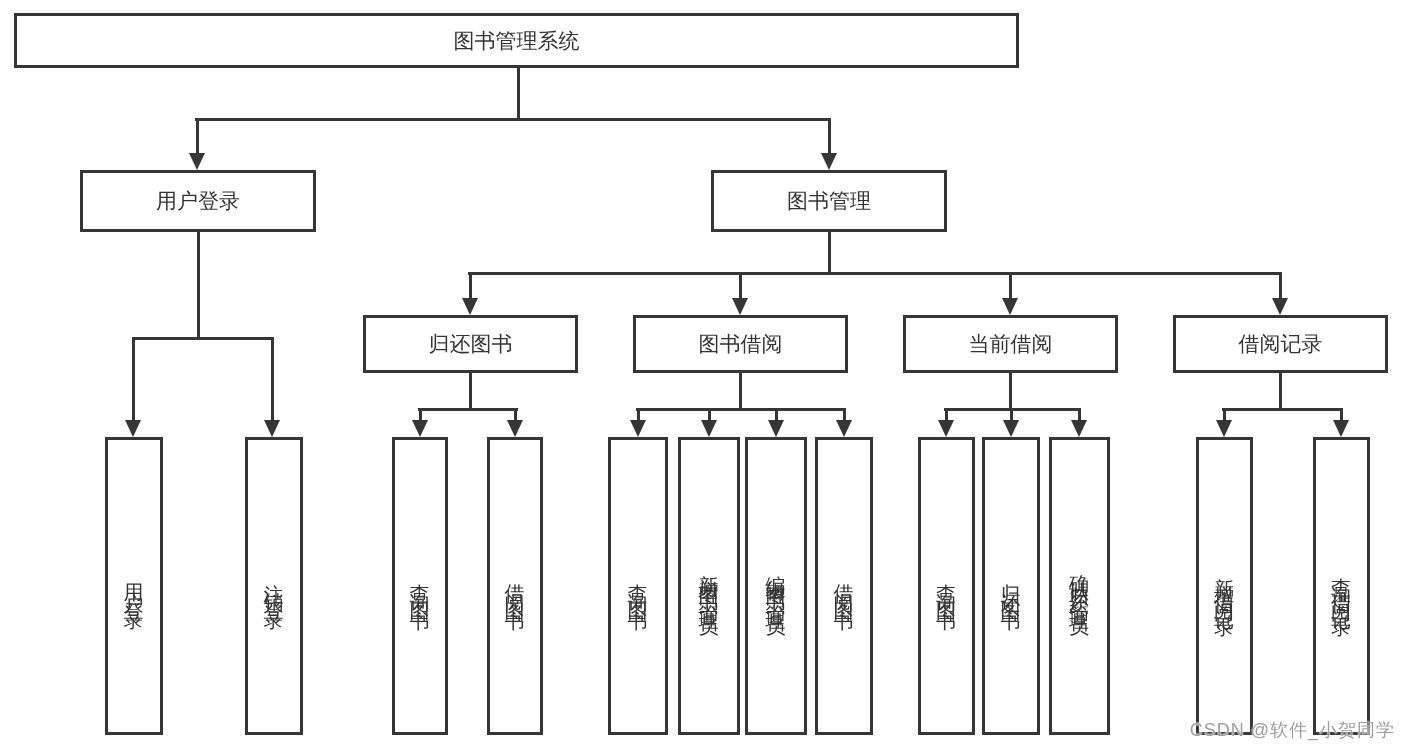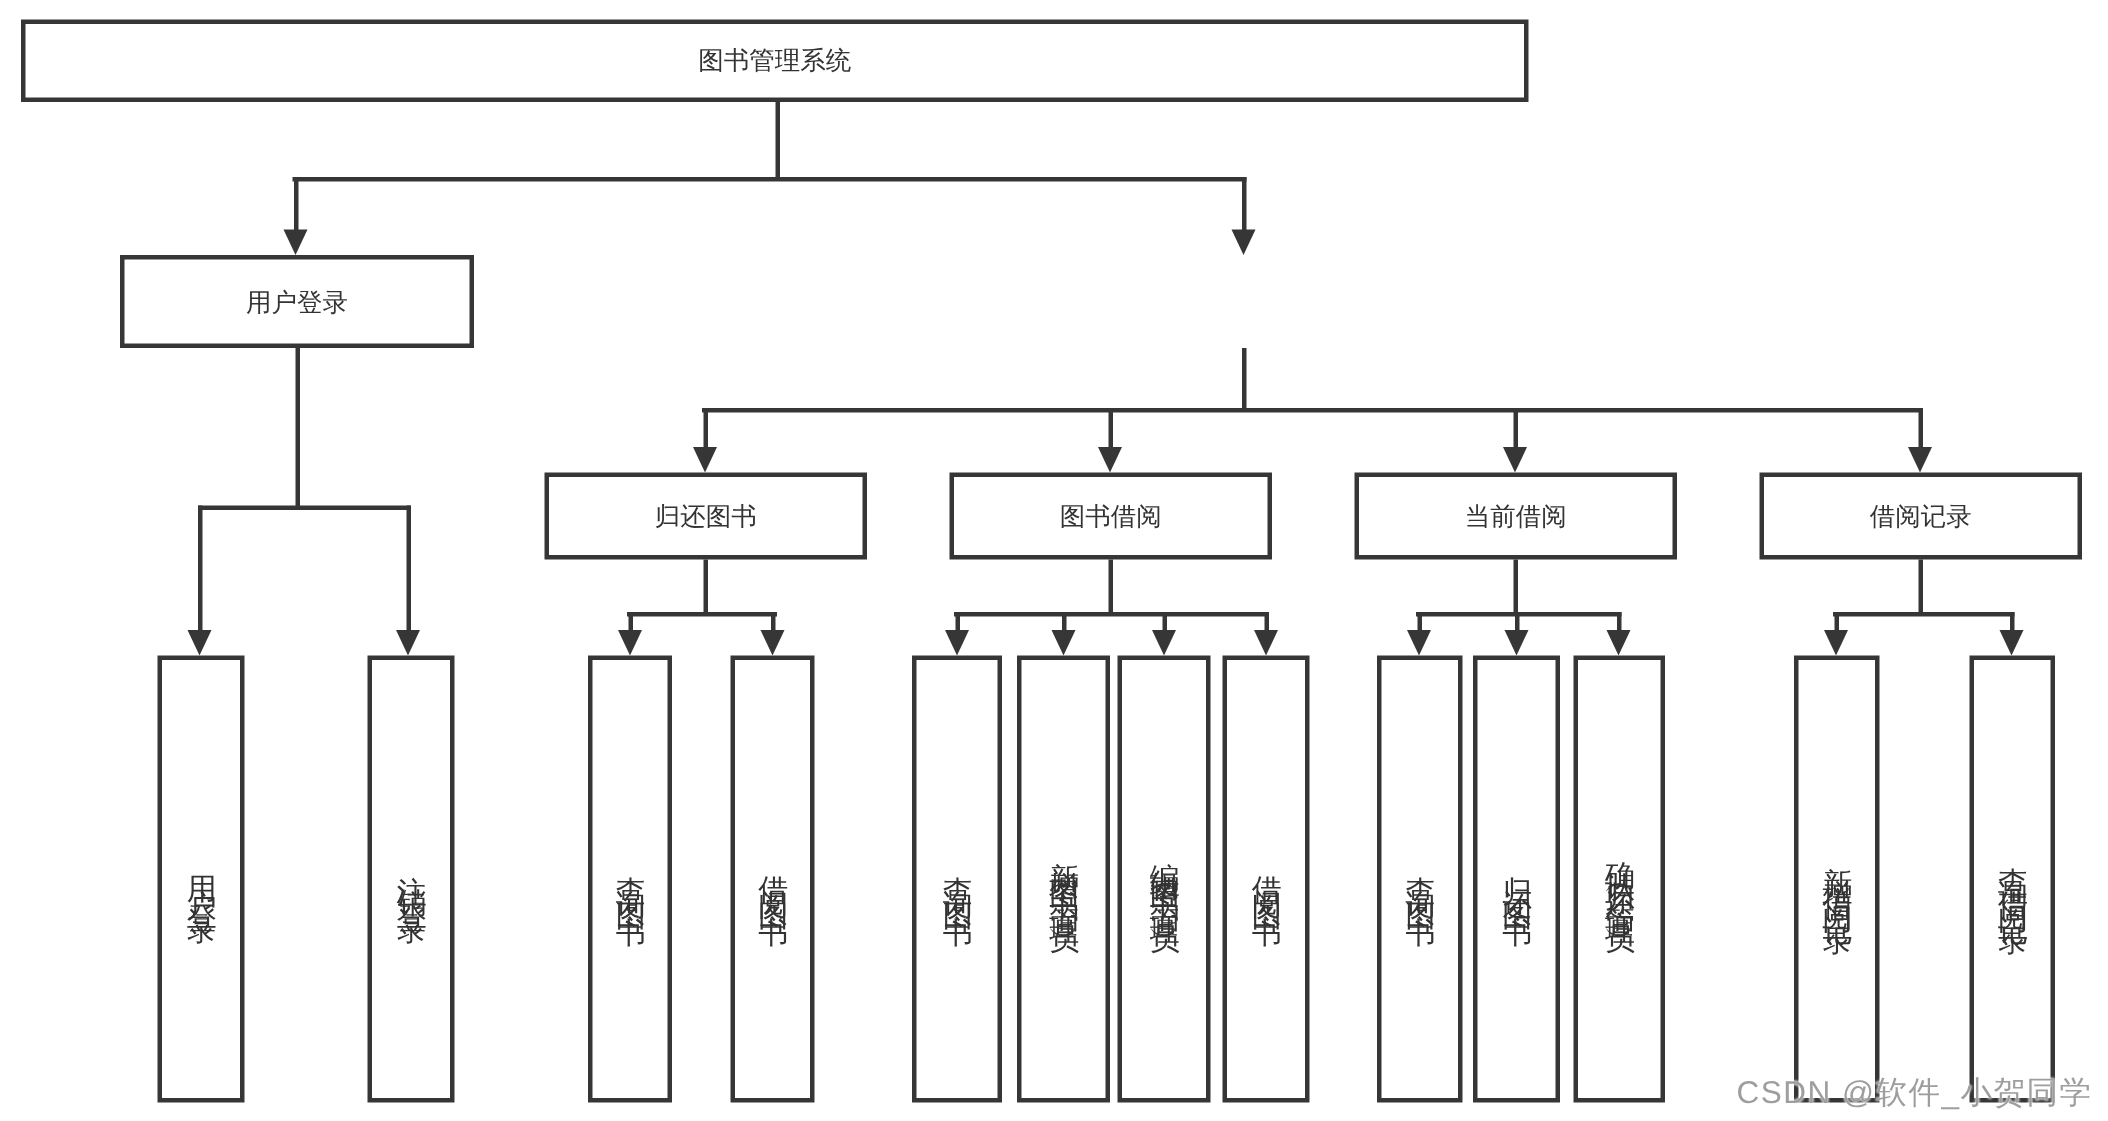--- a/index.html
+++ b/index.html
@@ -12,21 +12,21 @@
     overflow:hidden;
   }
   .box{
     position:absolute;
     box-sizing:border-box;
     background:#ffffff;
     border:3px solid #363636;
     display:flex;
     align-items:center;
     justify-content:center;
-    font-size:17px;
+    font-size:21px;
     color:#333333;
     white-space:nowrap;
   }
   .vbox{
     writing-mode:vertical-rl;
     text-orientation:mixed;
     letter-spacing:9px;
     font-size:20px;
     white-space:normal;
     line-height:1;
@@ -35,41 +35,42 @@
   .vline{position:absolute;width:3px;background:#363636;}
   .ahead{
     position:absolute;width:0;height:0;
     border-left:8px solid transparent;
     border-right:8px solid transparent;
     border-top:17px solid #363636;
   }
   .watermark{
     position:absolute;
     right:10px;bottom:5px;
-    font-size:21px;
+    font-size:18px;
     color:#9e9e9e;
     text-shadow:0 0 2px #ffffff,0 0 2px #ffffff;
     letter-spacing:1px;
   }
 </style>
 </head>
 <body>
 
 <div id="canvas">
 
   <div class="box" style="left:14px;top:13px;width:1005px;height:55px;">图书管理系统</div>
 
   <div class="vline" style="left:517px;top:68px;height:50px;"></div>
   <div class="hline" style="left:195px;top:118px;width:636px;"></div>
   <div class="vline" style="left:196px;top:118px;height:38px;"></div>
   <div class="ahead" style="left:189px;top:153px;"></div>
   <div class="vline" style="left:828px;top:118px;height:38px;"></div>
   <div class="ahead" style="left:821px;top:153px;"></div>
 
   <div class="box" style="left:80px;top:170px;width:236px;height:62px;">用户登录</div>
+  <div class="box" style="left:711px;top:170px;width:236px;height:62px;">图书管理</div>
 
   <div class="vline" style="left:197px;top:232px;height:107px;"></div>
   <div class="hline" style="left:132px;top:337px;width:142px;"></div>
   <div class="vline" style="left:132px;top:337px;height:89px;"></div>
   <div class="ahead" style="left:125px;top:420px;"></div>
   <div class="vline" style="left:271px;top:337px;height:89px;"></div>
   <div class="ahead" style="left:264px;top:420px;"></div>
 
   <div class="vline" style="left:828px;top:232px;height:42px;"></div>
   <div class="hline" style="left:468px;top:272px;width:814px;"></div>

